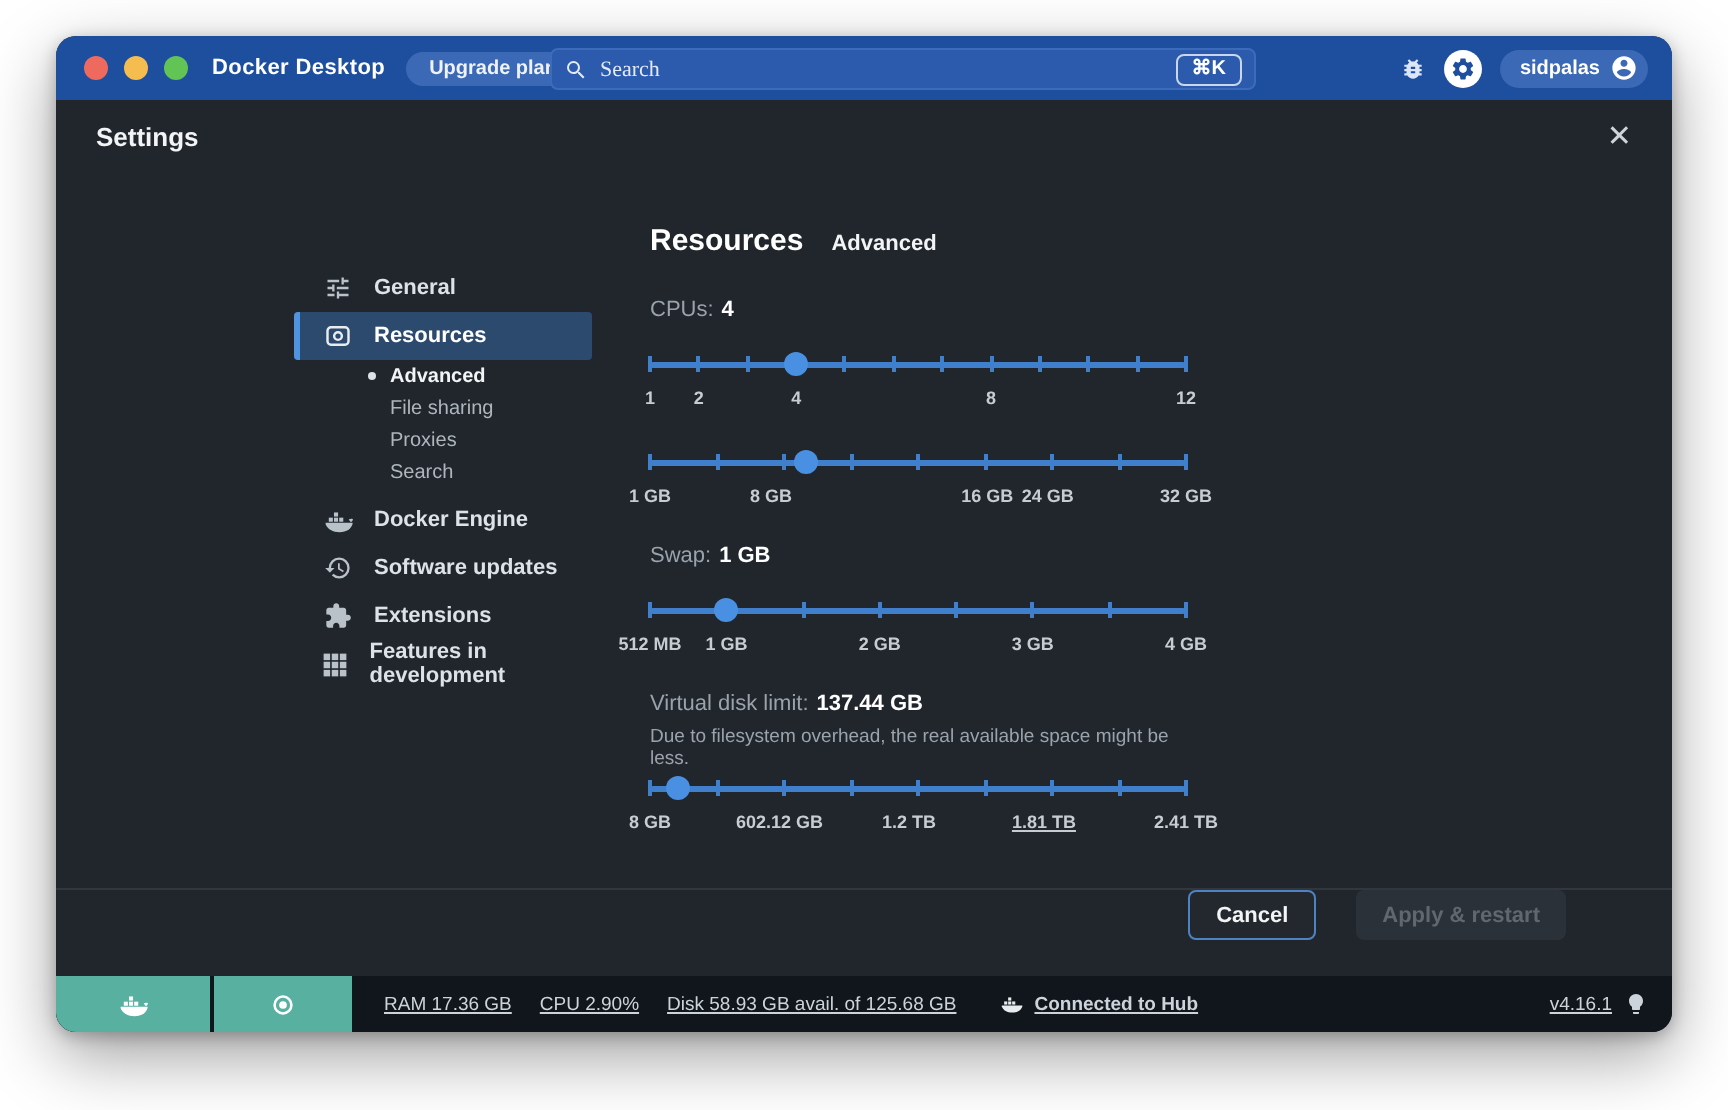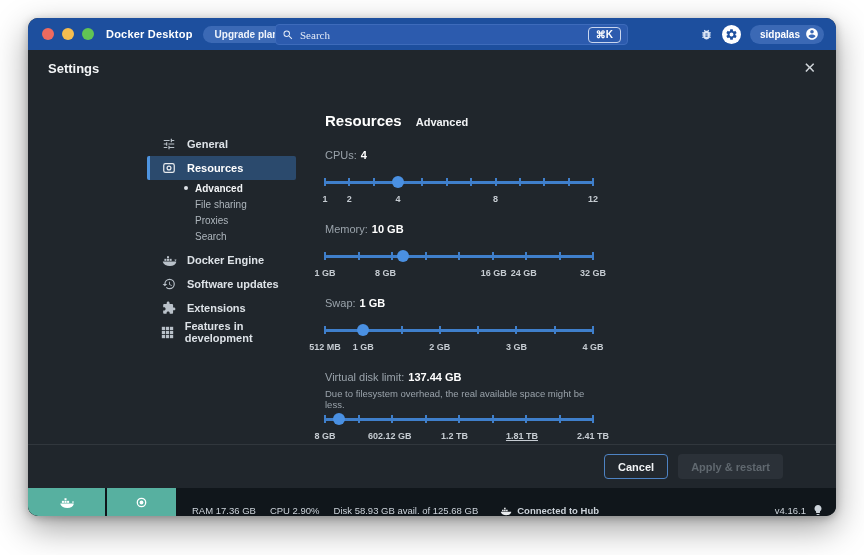--- a/index.html
+++ b/index.html
@@ -60,30 +60,30 @@
   .slider-lab-row b { color:#ffffff; margin-left:4px; }
   .slider-note { font-size:9.5px; color:#9aa3ab; margin-top:3px; height:12px; }
   .track { position:relative; height:16px; margin-top:11px; cursor:pointer; }
   .track-line { position:absolute; left:0; right:0; top:7px; height:2.5px; background:#3f7fcb; border-radius:2px; }
   .tick { position:absolute; top:4px; width:2px; height:8px; background:#3f7fcb; transform:translateX(-50%); }
   .handle { position:absolute; top:2px; width:12px; height:12px; border-radius:50%; background:#4a90e2; transform:translateX(-50%); }
   .tick-labels { position:relative; height:12px; margin-top:4px; }
   .tick-label { position:absolute; top:0; transform:translateX(-50%); font-size:9px; font-weight:bold; color:#c6ccd2; white-space:nowrap; }
 
   
-  .footer { flex:0 0 44px; border-top:1px solid #31373d; display:flex; align-items:center;
-    justify-content:flex-end; gap:10px; padding-right:53px;padding-left:23px; }
+  .footer { flex:0 0 44px; border-top:1px solid #31373d; display:flex; align-items:flex-start;
+    justify-content:flex-end; gap:20px; padding-right:53px;padding-left:23px; }
   .btn { height:25px; border-radius:4px; font-size:11px; font-weight:bold; font-family:inherit;
     display:flex; align-items:center; padding:0 13px; cursor:default; }
   .btn.cancel { background:#22282e; border:1.5px solid #4e83c3; color:#f2f4f6; }
   .btn.apply { background:#2b3138; border:none; color:#60686f; }
 
   
   .statusbar { flex:0 0 28px; background:#10161b; border-radius:0 0 10px 10px;
-    display:flex; align-items:flex-end; font-size:9.5px; color:#ccd3da; }
+    display:flex; align-items:center; font-size:9.5px; color:#ccd3da;text-decoration:underline; }
   .seg { height:100%; background:#57b0a0; display:flex; align-items:center; justify-content:center; }
   .seg1 { width:79px; border-radius:0 0 0 10px; border-right:2px solid #10161b; }
   .seg2 { width:71px; border-right:2px solid #10161b; }
   .stat { margin-left:14px; white-space:nowrap; }
   .hub { display:flex; align-items:center; gap:5px; margin-left:22px; font-weight:bold; }
   .sb-right { margin-left:auto; display:flex; align-items:center; gap:6px; padding-right:12px; }
 
   svg { display:block; }
 </style>
 </head>
@@ -245,21 +245,20 @@
             </div>
             <div class="tick-labels">
               <span class="tick-label" style="left: 0%;">1</span>
               <span class="tick-label" style="left: 9.09%;">2</span>
               <span class="tick-label" style="left: 27.27%;">4</span>
               <span class="tick-label" style="left: 63.64%;">8</span>
               <span class="tick-label" style="left: 100%;">12</span>
             </div>
           </div>
           <div class="slider-block">
-            <div class="slider-lab-row">Memory:<b>10 GB</b></div>
             <div class="track">
               <div class="track-line"></div>
               <span class="tick" style="left: 0%;"></span>
               <span class="tick" style="left: 12.5%;"></span>
               <span class="tick" style="left: 25%;"></span>
               <span class="tick" style="left: 37.5%;"></span>
               <span class="tick" style="left: 50%;"></span>
               <span class="tick" style="left: 62.5%;"></span>
               <span class="tick" style="left: 75%;"></span>
               <span class="tick" style="left: 87.5%;"></span>

